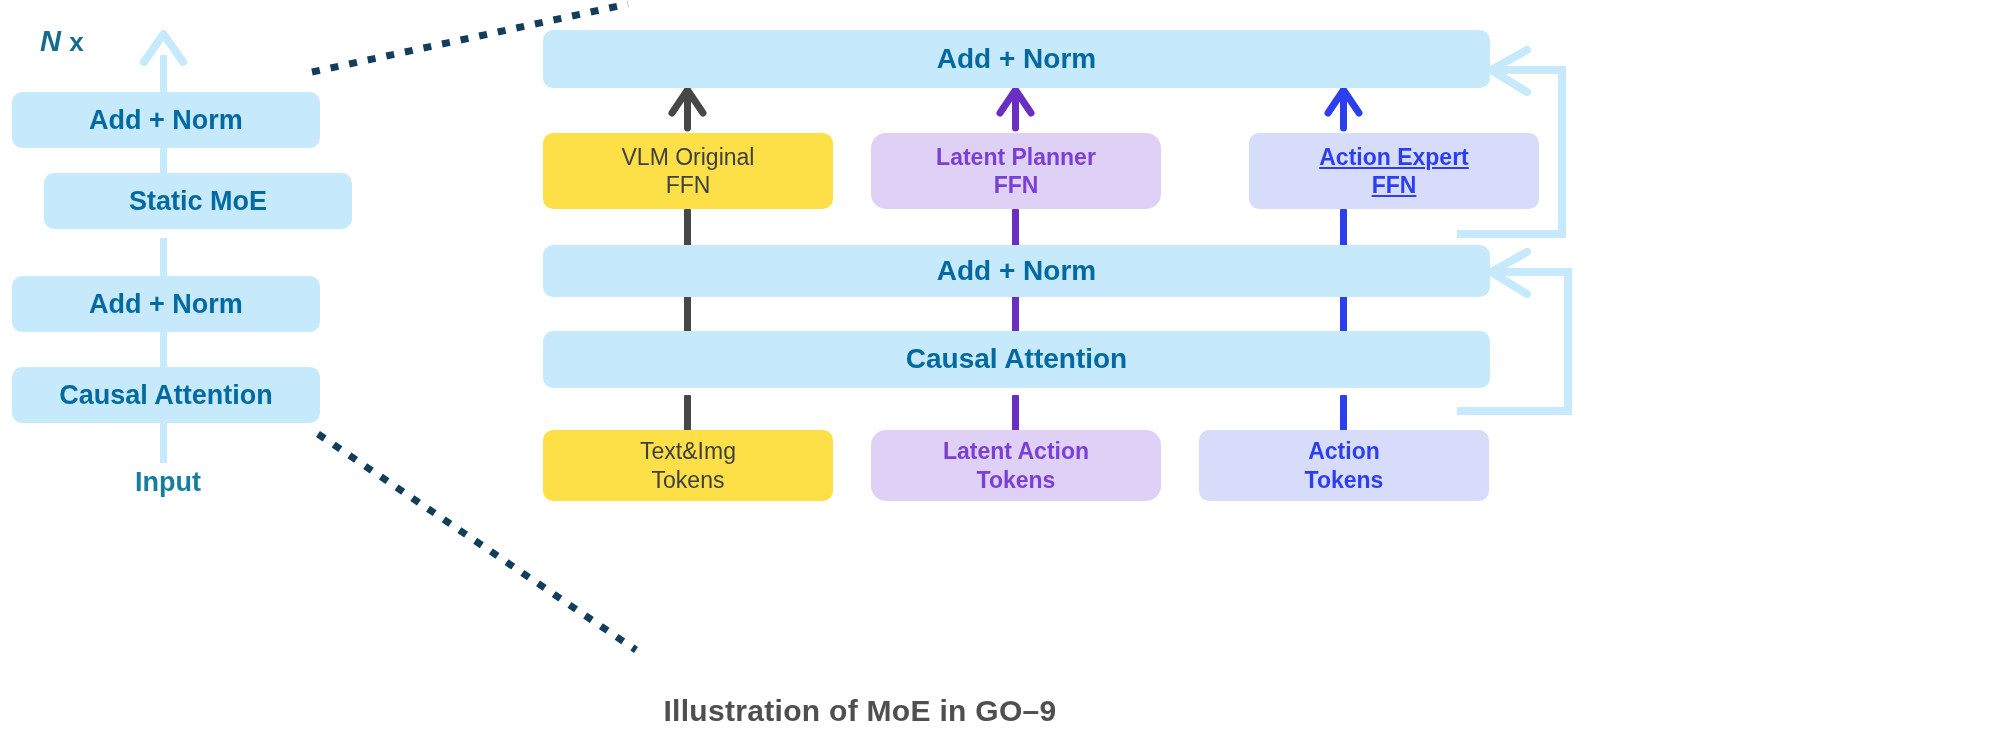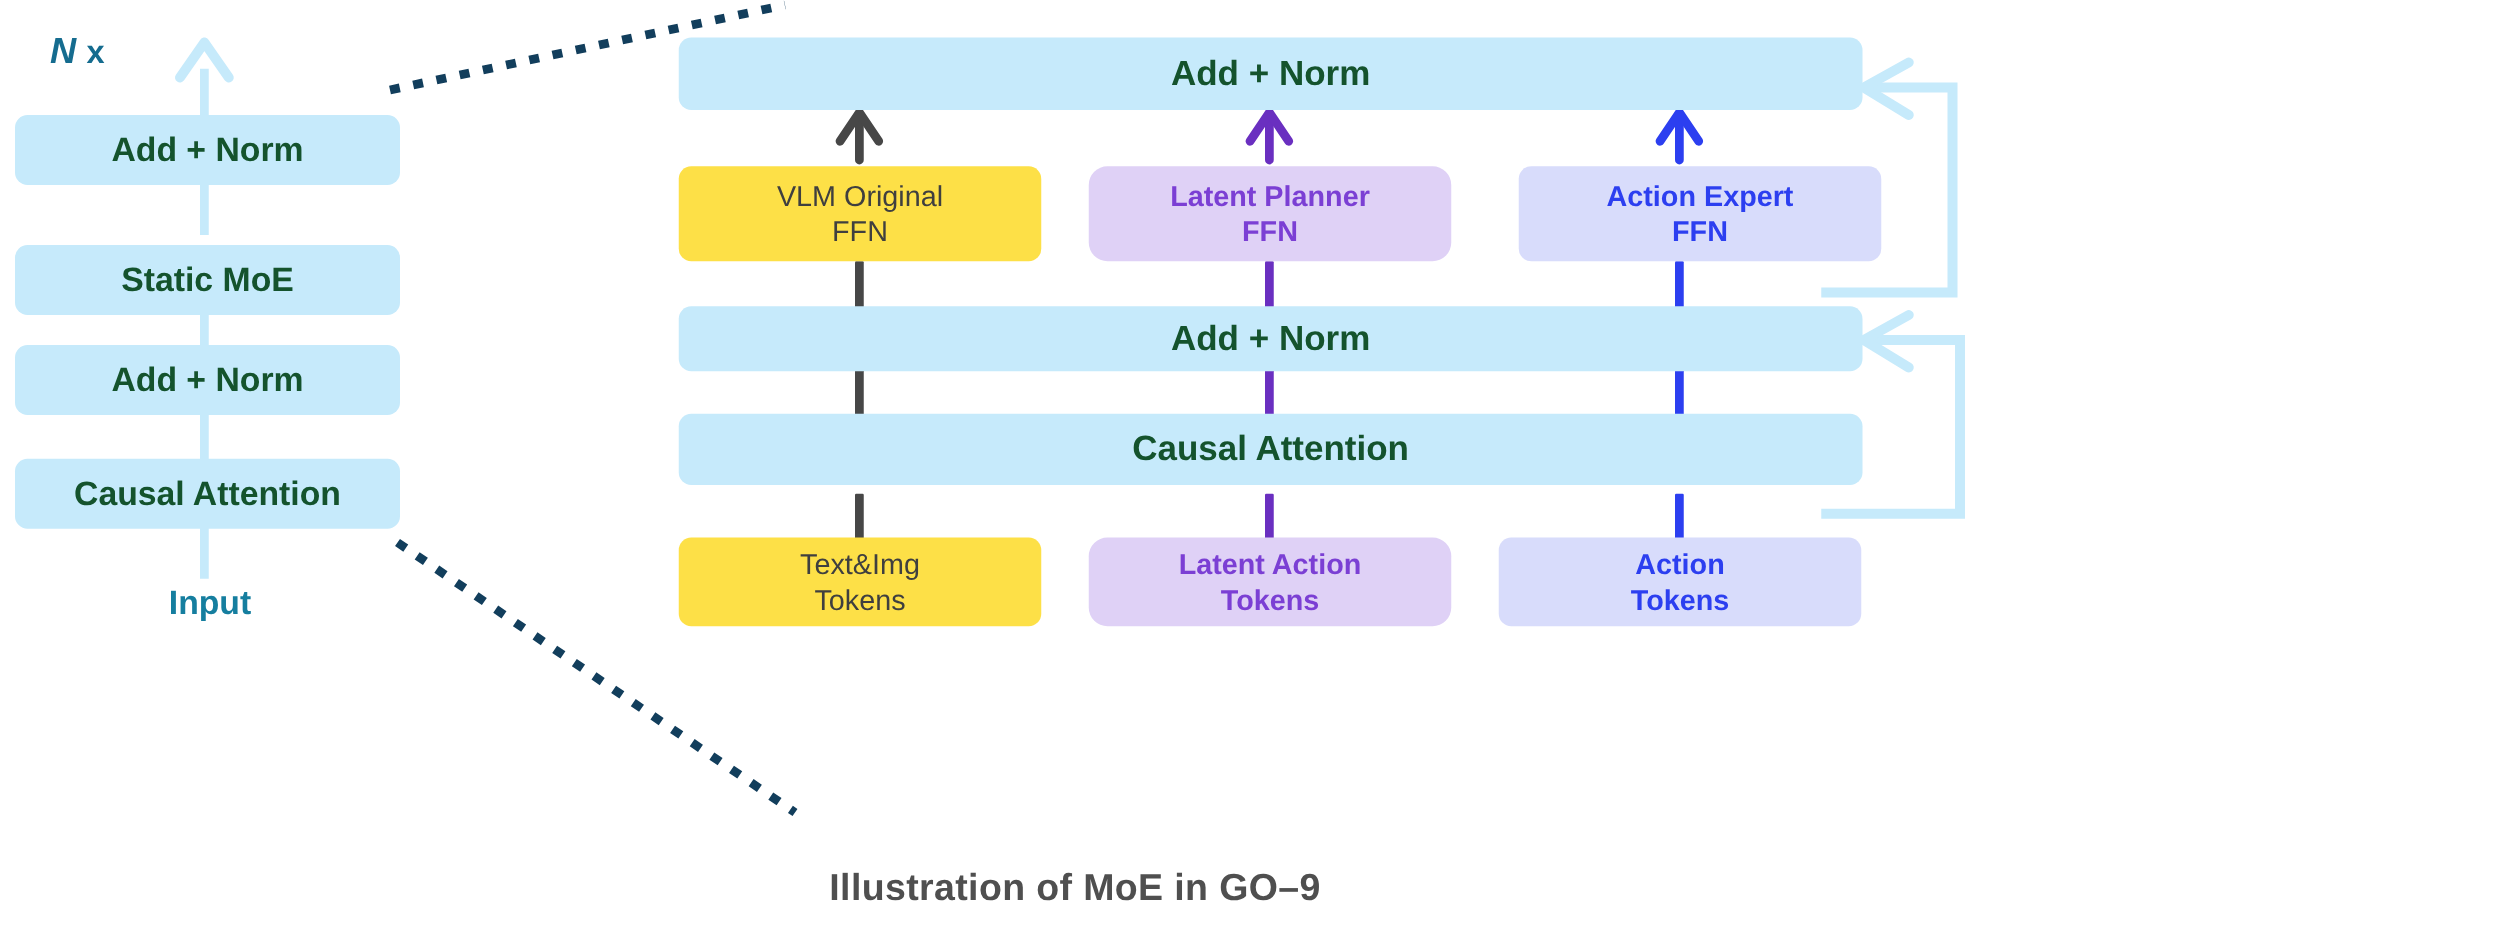--- a/index.html
+++ b/index.html
@@ -14,21 +14,21 @@
 
   
   .box{
     position:absolute;
     border-radius:10px;
     display:flex;align-items:center;justify-content:center;
     text-align:center;
     line-height:1.22;
     box-sizing:border-box;
   }
-  .blue-box{background:#c6eafb;color:#14532d;font-weight:bold;}
+  .blue-box{background:#c6eafb;color:#0369a1;font-weight:bold;}
   .gray-box{background:#fde047;color:#3f3f3f;font-weight:normal;}
   .purple-box{background:#dfd1f6;color:#7b3fd4;font-weight:bold;border-radius:15px;}
   .indigo-box{background:#d8dcfb;color:#2c3ff0;font-weight:bold;}
 
   
   #left-col{position:absolute;left:0;top:0;width:520px;height:748px;}
   .lbox{left:12px;width:308px;height:56px;font-size:27px;}
 
   .nx-label{
     position:absolute;left:40px;top:25px;
@@ -81,21 +81,21 @@
     <div class="spine" style="top:330px;height:42px;"></div>
     <div class="spine" style="top:421px;height:42px;"></div>
 
     <svg class="overlay" style="width:520px;">
       <path d="M163.5,34 L144,62 M163.5,34 L183,62" stroke="#c6eafb" stroke-width="8" fill="none" stroke-linecap="round"></path>
     </svg>
 
     <div class="nx-label"><i>N</i><span class="x"> x</span></div>
 
     <div class="box blue-box lbox" style="top:92px;">Add + Norm</div>
-    <div class="box blue-box lbox" style="top:196px;">Static MoE</div>
+    <div class="box blue-box lbox" style="top:173px;margin-left:32px;">Static MoE</div>
     <div class="box blue-box lbox" style="top:276px;">Add + Norm</div>
     <div class="box blue-box lbox" style="top:367px;">Causal Attention</div>
 
     <div class="input-label">Input</div>
   </div>
 
   <svg class="overlay">
     <line x1="312" y1="72" x2="628" y2="4" stroke="#123e5c" stroke-width="7" stroke-linecap="butt" stroke-dasharray="8 11"></line>
     <line x1="318" y1="434" x2="636" y2="650" stroke="#123e5c" stroke-width="7" stroke-linecap="butt" stroke-dasharray="8 11"></line>
   </svg>
@@ -147,21 +147,21 @@
       </span>
     </div>
 
     <div class="box purple-box col-box ffn-box" style="left:871px;">
       <span>
         <span>Latent Planner</span><br>
         <span>FFN</span>
       </span>
     </div>
 
-    <div class="box indigo-box col-box ffn-box" style="left:1215px;">
+    <div class="box indigo-box col-box ffn-box" style="left:1249px;text-decoration:underline;">
       <span>
         <span>Action Expert</span><br>
         <span>FFN</span>
       </span>
     </div>
 
     <div class="box blue-box wide-bar" style="top:245px;height:52px;">Add + Norm</div>
 
     <div class="box blue-box wide-bar" style="top:331px;height:57px;">Causal Attention</div>
 

